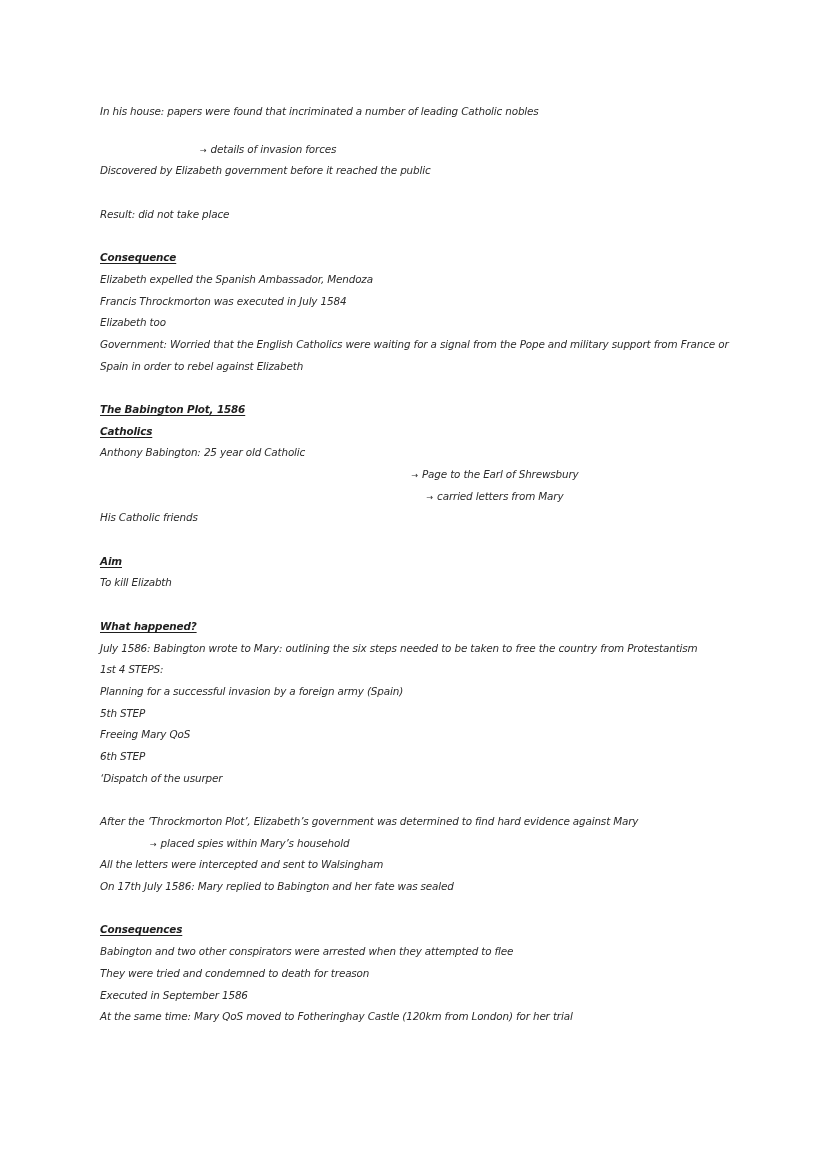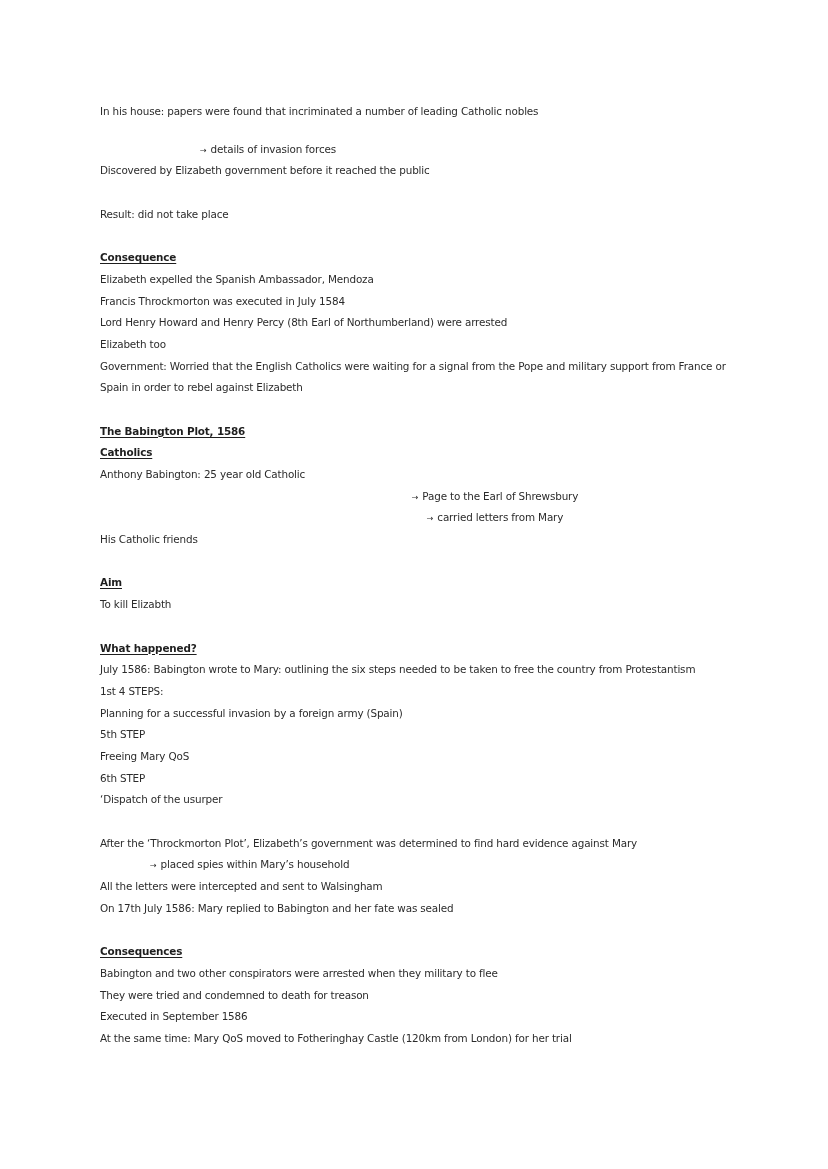--- a/index.html
+++ b/index.html
@@ -1,19 +1,19 @@
 <!DOCTYPE html>
 <html><head>
   <meta charset="utf-8">
   <style>
     html, body { margin: 0; padding: 0; background: #ffffff; }
     body { width: 828px; height: 1169px; position: relative; overflow: hidden;
            font-family: "DejaVu Sans", sans-serif; color: #2b2b2b; }
     .page { position: absolute; left: 100px; top: 101px; width: 640px; }
-    .line { font-size: 10.4px; line-height: 21.7px; height: 21.7px; white-space: nowrap; letter-spacing: -0.15px; }
+    .line { font-size: 10.4px; line-height: 21.7px; height: 21.7px; white-space: nowrap; letter-spacing: -0.15px; font-style: italic; }
     .blank { height: 21.7px; }
     .heading { font-weight: bold; text-decoration: underline; text-underline-offset: 2px; color: #1e1e1e; }
     .ind1 { padding-left: 100px; margin-top: 16px; }
     .ind2 { padding-left: 150px; text-align: center; }
     .ind3 { padding-left: 50px; }
     .arrow { font-size: 8px; margin-right: 4px; }
   </style>
 </head>
 <body>
 
@@ -21,21 +21,20 @@
   <div class="line">In his house: papers were found that incriminated a number of leading Catholic nobles</div>
   <div class="line ind1"><span class="arrow">→</span><span>details of invasion forces</span></div>
   <div class="line">Discovered by Elizabeth government before it reached the public</div>
   <div class="blank"></div>
   <div class="line">Result: did not take place</div>
   <div class="blank"></div>
 
   <div class="line heading">Consequence</div>
   <div class="line">Elizabeth expelled the Spanish Ambassador, Mendoza</div>
   <div class="line">Francis Throckmorton was executed in July 1584</div>
-  <div class="line">Lord Henry Howard and Henry Percy (8th Earl of Northumberland) were arrested</div>
   <div class="line">Elizabeth too</div>
   <div class="line">Government: Worried that the English Catholics were waiting for a signal from the Pope and military support from France or</div>
   <div class="line">Spain in order to rebel against Elizabeth</div>
   <div class="blank"></div>
 
   <div class="line heading">The Babington Plot, 1586</div>
   <div class="line heading">Catholics</div>
   <div class="line">Anthony Babington: 25 year old Catholic</div>
   <div class="line ind2"><span class="arrow">→</span><span>Page to the Earl of Shrewsbury</span></div>
   <div class="line ind2"><span class="arrow">→</span><span>carried letters from Mary</span></div>
@@ -56,17 +55,17 @@
   <div class="line">‘Dispatch of the usurper</div>
   <div class="blank"></div>
 
   <div class="line">After the ‘Throckmorton Plot’, Elizabeth’s government was determined to find hard evidence against Mary</div>
   <div class="line ind3"><span class="arrow">→</span><span>placed spies within Mary’s household</span></div>
   <div class="line">All the letters were intercepted and sent to Walsingham</div>
   <div class="line">On 17th July 1586: Mary replied to Babington and her fate was sealed</div>
   <div class="blank"></div>
 
   <div class="line heading">Consequences</div>
-  <div class="line">Babington and two other conspirators were arrested when they military to flee</div>
+  <div class="line">Babington and two other conspirators were arrested when they attempted to flee</div>
   <div class="line">They were tried and condemned to death for treason</div>
   <div class="line">Executed in September 1586</div>
   <div class="line">At the same time: Mary QoS moved to Fotheringhay Castle (120km from London) for her trial</div>
 </div>
 
 </body></html>

